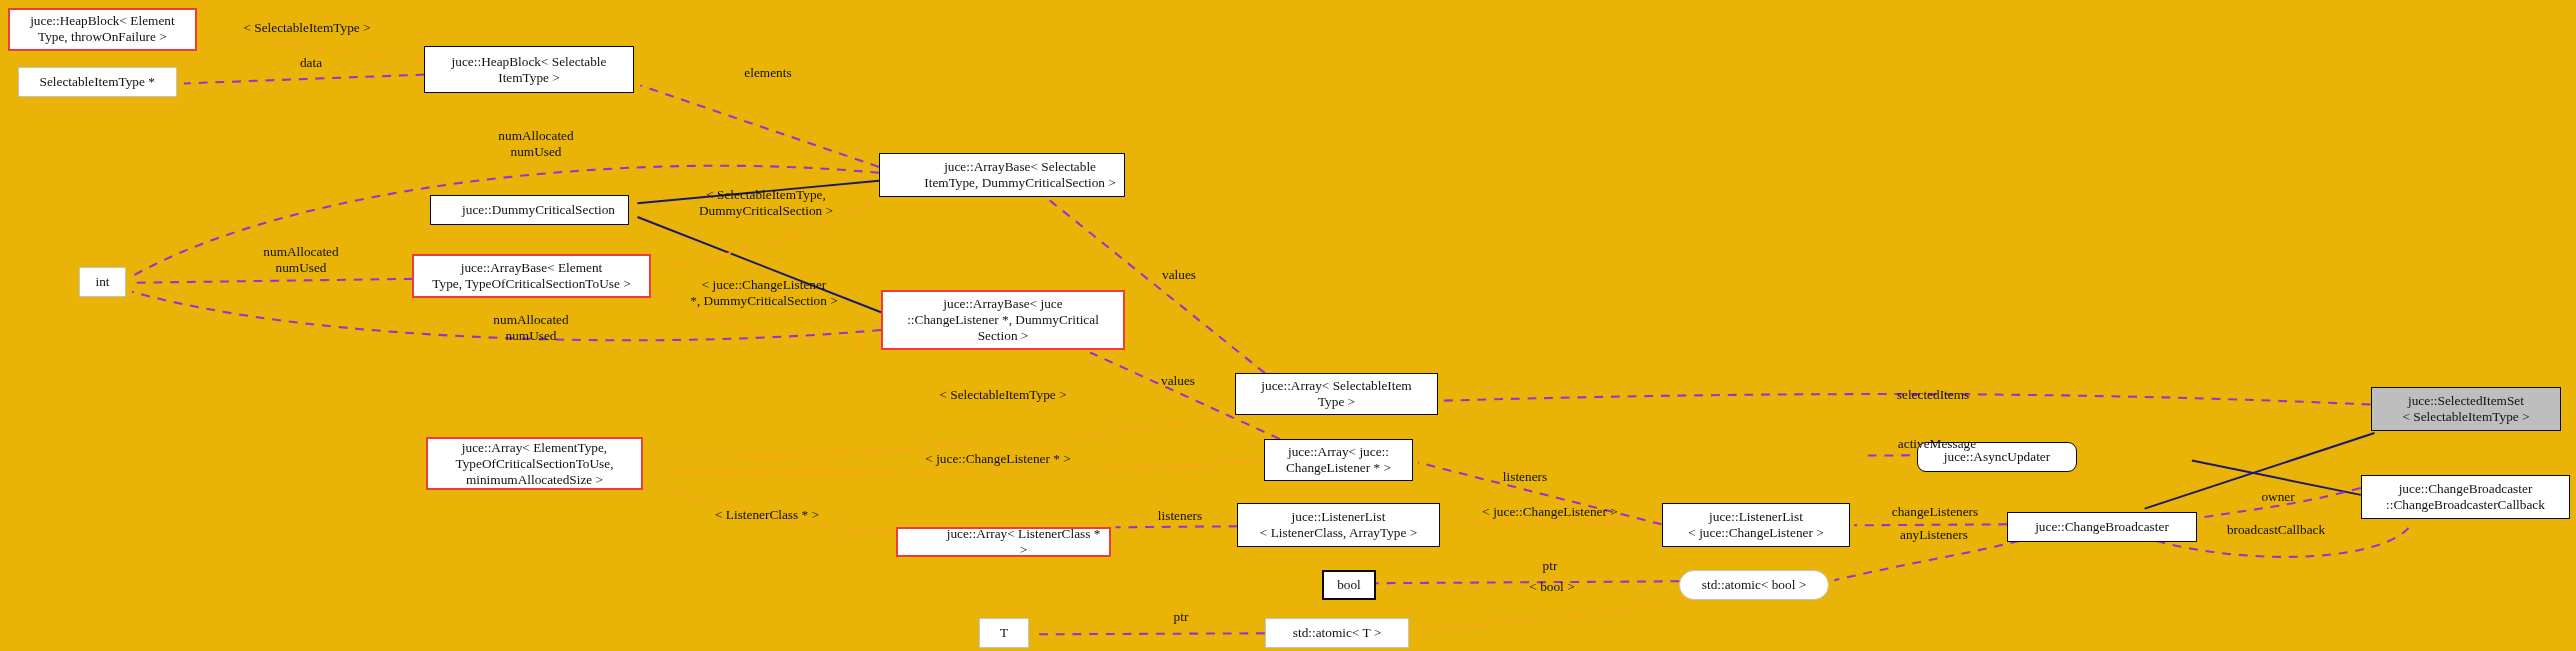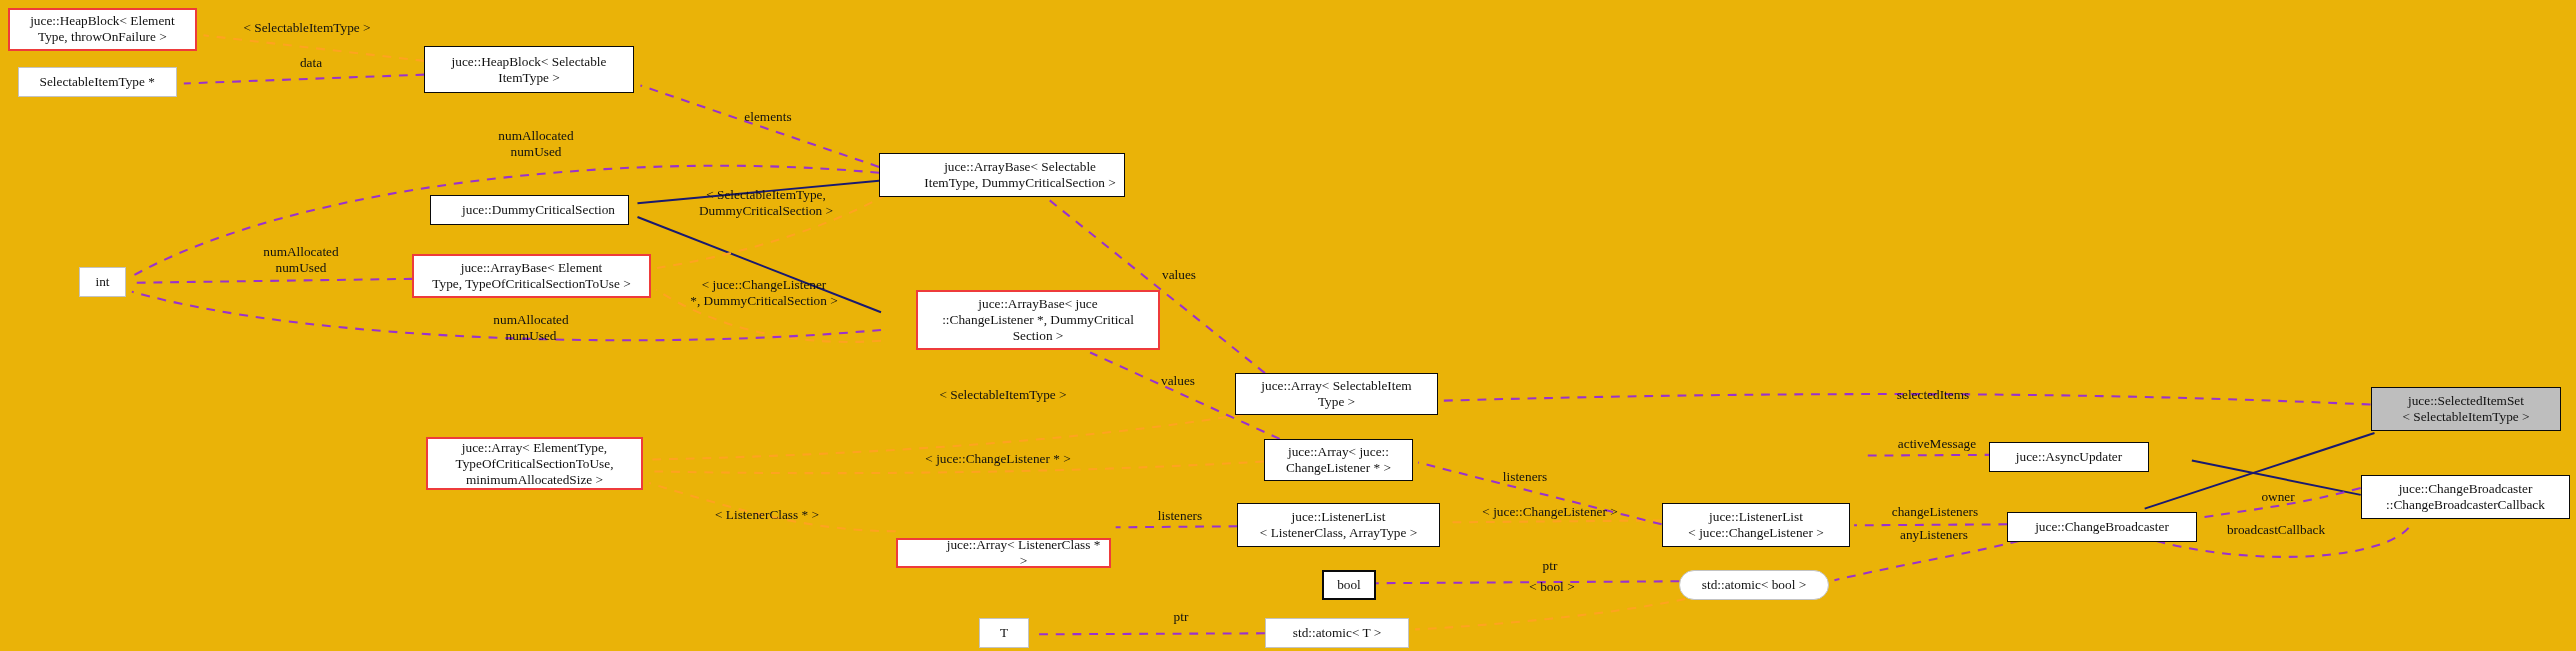--- a/index.html
+++ b/index.html
@@ -94,49 +94,49 @@
 Type, throwOnFailure &gt;</span></div>
   <div class="node b-gray" style="left:17.7px;top:67px;width:159px;height:30px;"><span>SelectableItemType *</span></div>
   <div class="node" style="left:424px;top:46px;width:210px;height:47px;"><span>juce::HeapBlock&lt; Selectable
 ItemType &gt;</span></div>
   <div class="node" style="left:879px;top:153px;width:246px;height:44px;padding-left:40px;"><span>juce::ArrayBase&lt; Selectable
 ItemType, DummyCriticalSection &gt;</span></div>
   <div class="node" style="left:430px;top:195px;width:199px;height:29.5px;padding-left:22px;"><span>juce::DummyCriticalSection</span></div>
   <div class="node b-gray" style="left:79px;top:267px;width:47px;height:30px;"><span>int</span></div>
   <div class="node b-red" style="left:412px;top:254px;width:239px;height:44px;"><span>juce::ArrayBase&lt; Element
 Type, TypeOfCriticalSectionToUse &gt;</span></div>
-  <div class="node b-red" style="left:881px;top:290px;width:244px;height:60px;margin-left:35px;"><span>juce::ArrayBase&lt; juce
+  <div class="node b-red" style="left:881px;top:290px;width:244px;height:60px;"><span>juce::ArrayBase&lt; juce
 ::ChangeListener *, DummyCritical
 Section &gt;</span></div>
   <div class="node" style="left:1235px;top:373px;width:203px;height:42px;"><span>juce::Array&lt; SelectableItem
 Type &gt;</span></div>
   <div class="node b-red" style="left:426px;top:437px;width:217px;height:53px;"><span>juce::Array&lt; ElementType,
 TypeOfCriticalSectionToUse,
 minimumAllocatedSize &gt;</span></div>
   <div class="node" style="left:1264px;top:439px;width:149px;height:42px;"><span>juce::Array&lt; juce::
 ChangeListener * &gt;</span></div>
-  <div class="node b-red" style="left:896px;top:538px;width:215px;height:30px;padding-left:44px;"><span>juce::Array&lt; ListenerClass * &gt;</span></div>
+  <div class="node b-red" style="left:896px;top:527px;width:215px;height:30px;padding-left:44px;"><span>juce::Array&lt; ListenerClass * &gt;</span></div>
   <div class="node" style="left:1237px;top:503px;width:203px;height:44px;"><span>juce::ListenerList
 &lt; ListenerClass, ArrayType &gt;</span></div>
   <div class="node" style="left:1662px;top:503px;width:188px;height:44px;"><span>juce::ListenerList
 &lt; juce::ChangeListener &gt;</span></div>
-  <div class="node" style="left:1989px;top:442px;width:160px;height:30px;"><span>juce::AsyncUpdater</span></div>
+  <div class="node" style="left:1917px;top:442px;width:160px;height:30px;border-radius:9px;"><span>juce::AsyncUpdater</span></div>
   <div class="node" style="left:2007px;top:512px;width:190px;height:30px;"><span>juce::ChangeBroadcaster</span></div>
   <div class="node current" style="left:2371px;top:387px;width:190px;height:44px;"><span>juce::SelectedItemSet
 &lt; SelectableItemType &gt;</span></div>
   <div class="node" style="left:2361px;top:475px;width:209px;height:44px;"><span>juce::ChangeBroadcaster
 ::ChangeBroadcasterCallback</span></div>
   <div class="node b-bold" style="left:1310px;top:570px;width:54px;height:30px;"><span>bool</span></div>
   <div class="node b-gray" style="left:1679px;top:570px;width:150px;height:30px;border-radius:15px;"><span>std::atomic&lt; bool &gt;</span></div>
   <div class="node b-gray" style="left:979px;top:618px;width:50px;height:30px;"><span>T</span></div>
   <div class="node b-gray" style="left:1265px;top:618px;width:144px;height:30px;"><span>std::atomic&lt; T &gt;</span></div>
 
   <div class="elabel" style="left:307px;top:19.6px;">&lt; SelectableItemType &gt;</div>
   <div class="elabel" style="left:311px;top:55px;">data</div>
-  <div class="elabel" style="left:768px;top:65px;margin-top:44px;">elements</div>
+  <div class="elabel" style="left:768px;top:65px;">elements</div>
   <div class="elabel" style="left:536px;top:128px;">numAllocated
 numUsed</div>
   <div class="elabel" style="left:766px;top:187px;">&lt; SelectableItemType,
 DummyCriticalSection &gt;</div>
   <div class="elabel" style="left:301px;top:244px;">numAllocated
 numUsed</div>
   <div class="elabel" style="left:764px;top:277px;">&lt; juce::ChangeListener
 *, DummyCriticalSection &gt;</div>
   <div class="elabel" style="left:531px;top:312px;">numAllocated
 numUsed</div>

